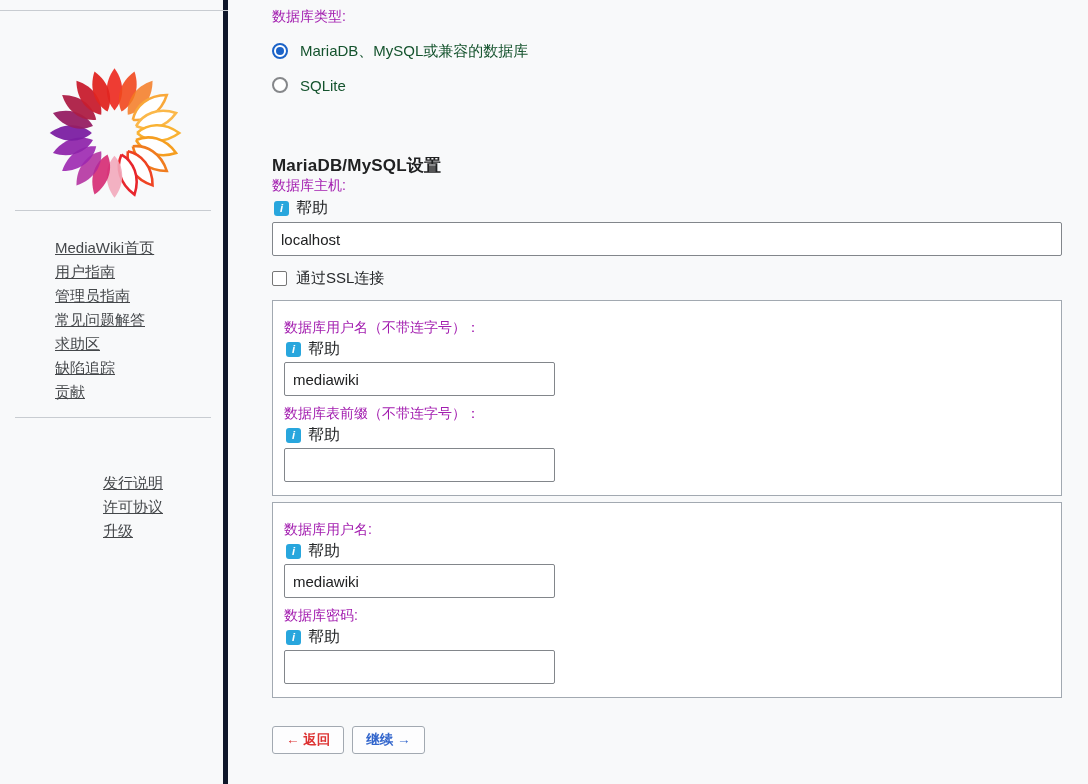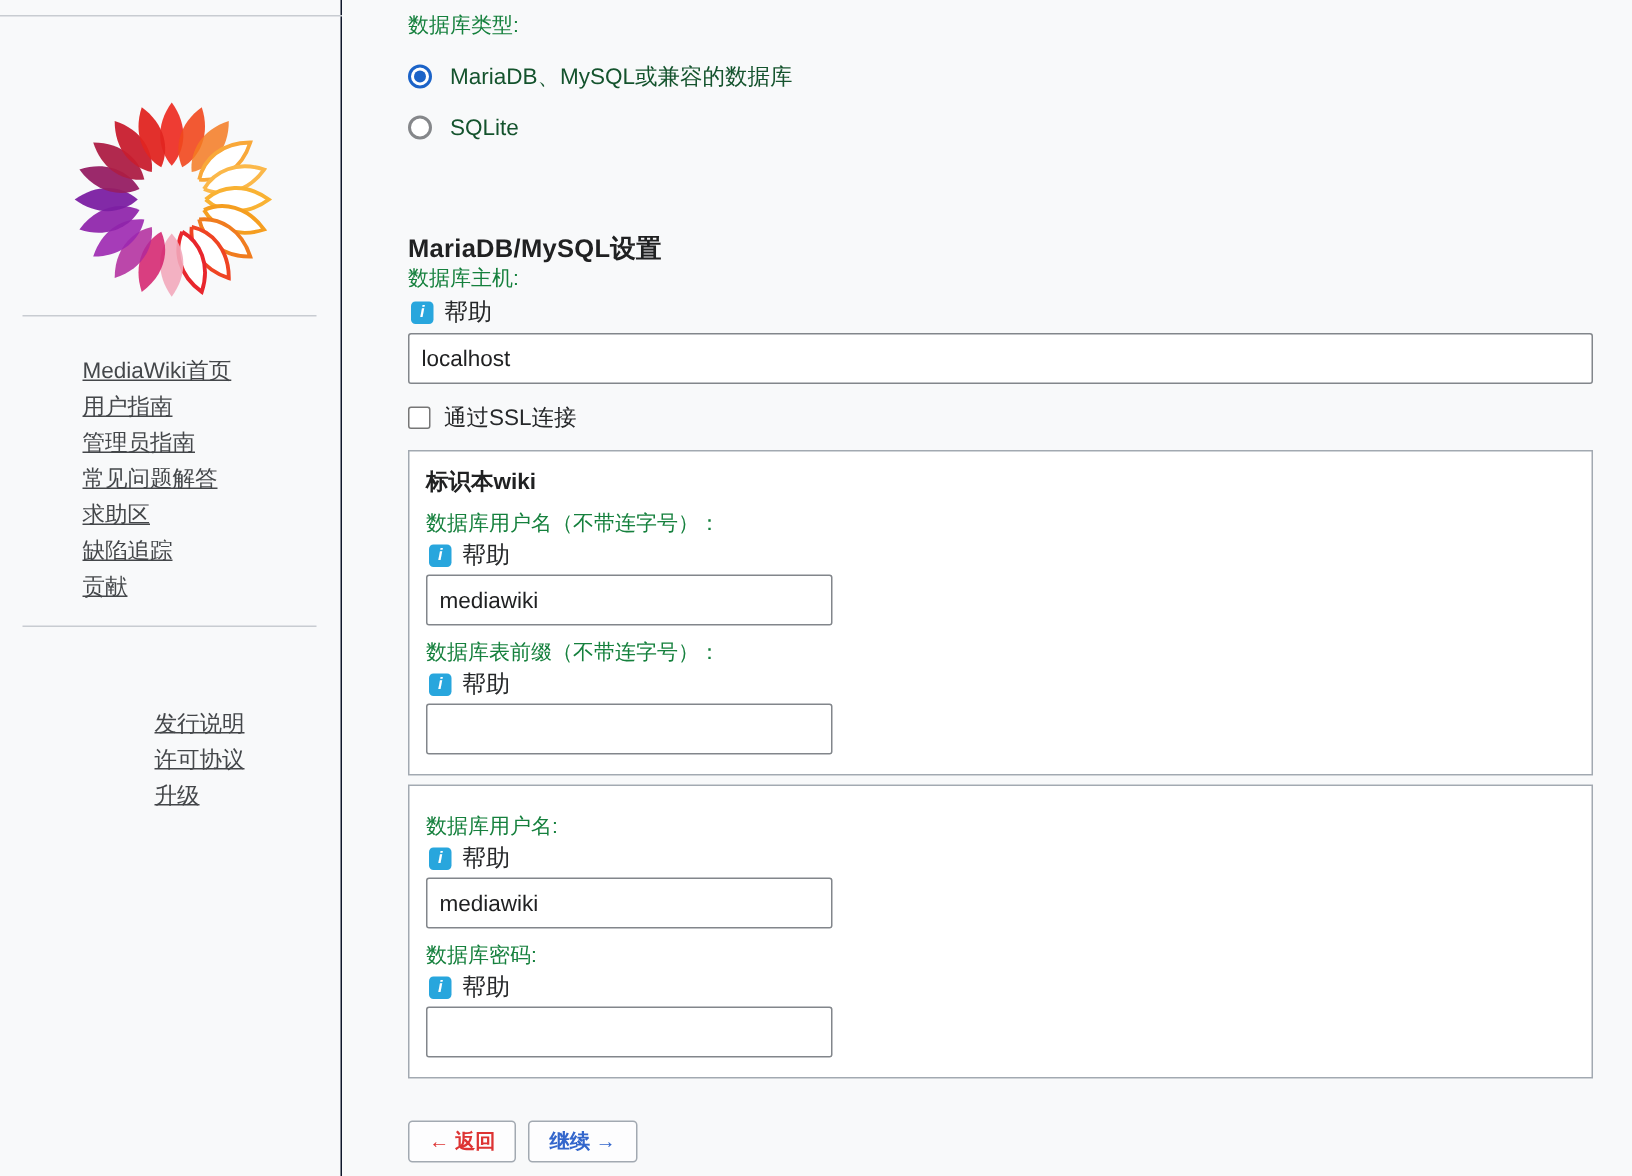--- a/index.html
+++ b/index.html
@@ -8,21 +8,21 @@
     font-family:"Liberation Sans","DejaVu Sans",sans-serif;
     background:#f8f9fa;
     color:#3a3a3e;
     overflow:hidden;
   }
   .page { position:relative; width:1088px; height:784px; }
 
   
   .sidebar {
     position:absolute; left:0; top:0; width:228px; height:784px;
-    border-right:1px solid #0f172a;
+    border-right:5px solid #0f172a;
     background:#f8f9fa;
   }
   .sidebar hr {
     border:none; border-top:1px solid #c8ccd1; height:0;
   }
   .hr-top   { position:absolute; left:0;   top:10px;  width:228px; }
   .hr-mid   { position:absolute; left:15px; top:210px; width:196px; }
   .hr-low   { position:absolute; left:15px; top:417px; width:196px; }
   .logo {
     position:absolute; left:42px; top:57px; width:145px; height:150px;
@@ -30,21 +30,21 @@
   .nav { position:absolute; left:55px; list-style:none; }
   .nav-primary   { top:236px; }
   .nav-secondary { top:471px;margin-left:48px; }
   .nav li { line-height:24px; }
   .nav a {
     color:#44474a; text-decoration:underline; font-size:15px; cursor:pointer;
   }
 
   
   .main { position:absolute; left:272px; top:0; width:790px; }
-  .field-label { font-size:14px; color:#15803d; }
+  .field-label { font-size:14px; color:#a21caf; }
   .lbl-dbtype { margin-top:8px; }
 
   .radio-row { display:flex; align-items:center; margin-top:16px; height:18px; cursor:pointer; }
   .radio {
     width:16px; height:16px; border-radius:50%;
     border:2px solid #85878a; background:#fff;
     display:inline-flex; align-items:center; justify-content:center;
     flex:0 0 16px;
   }
   .radio.on { border-color:#1b63c8; }
@@ -220,21 +220,20 @@
       <span class="help-text">帮助</span>
     </div>
     <input type="text" class="input-wide" value="localhost" style="">
 
     <div class="checkbox-row">
       <span class="checkbox"></span>
       <span class="checkbox-label">通过SSL连接</span>
     </div>
 
     <div class="box box-identify">
-      <div class="legend">标识本wiki</div>
 
       <div class="field-label">数据库用户名（不带连字号）：</div>
       <div class="help-row">
         <span class="info-icon">i</span>
         <span class="help-text">帮助</span>
       </div>
       <input type="text" class="input-small" value="mediawiki" style="">
 
       <div class="field-label">数据库表前缀（不带连字号）：</div>
       <div class="help-row">

